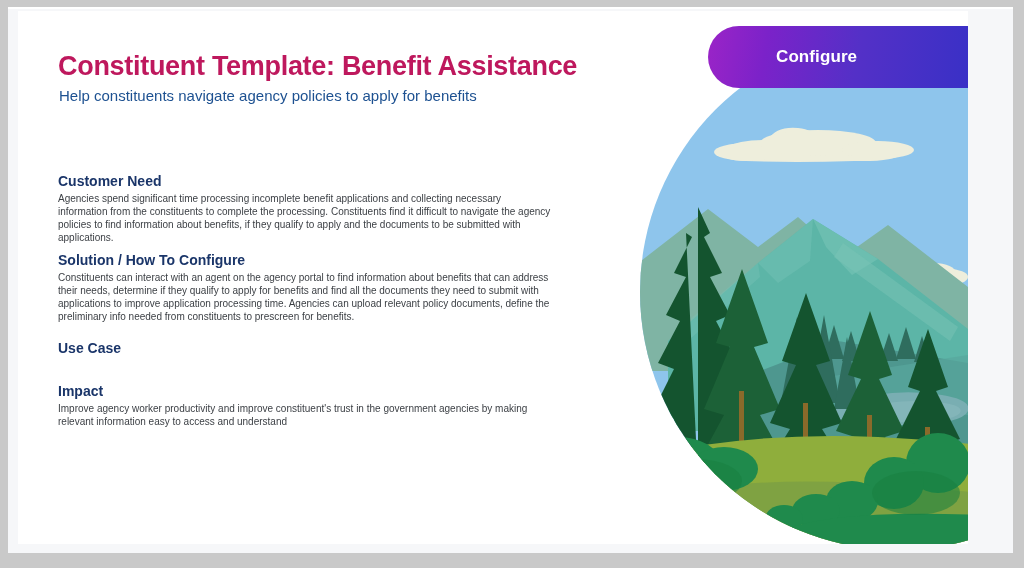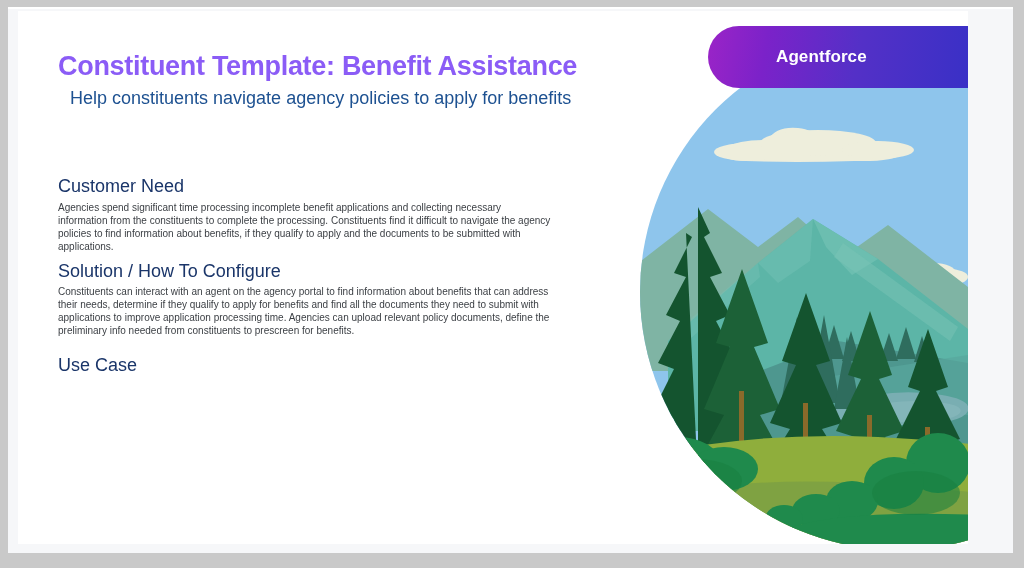--- a/index.html
+++ b/index.html
@@ -39,39 +39,39 @@
 
   
   #text-column {
     position: absolute;
     left: 40px; top: 40px;
     width: 500px;
   }
   #slide-title {
     font-size: 27px;
     font-weight: bold;
-    color: #8b5cf6;
+    color: #be185d;
     letter-spacing: -0.3px;
     margin: 0;
     line-height: 1.18;
     white-space: nowrap;
   }
   #slide-subtitle {
-    font-size: 18px;
+    font-size: 15px;
     font-weight: normal;
     color: #1d5191;
-    margin: 4px 0 0 12px;
+    margin: 4px 0 0 1px;
     line-height: 1.25;
     white-space: nowrap;
   }
 
   .section { margin-top: 22px; }
   .section-heading {
-    font-size: 18px;
-    font-weight: normal;
+    font-size: 14px;
+    font-weight: bold;
     color: #1a3569;
     margin: 0 0 2px 0;
     line-height: 1.3;
   }
   .section-body {
     font-size: 10px;
     color: #3b3f44;
     margin: 0;
     line-height: 1.32;
     width: 494px;
@@ -231,21 +231,21 @@
             </g>
             <g fill="#17803f" opacity="0.55">
               <ellipse cx="58" cy="470" rx="46" ry="22"></ellipse>
               <ellipse cx="278" cy="482" rx="44" ry="22"></ellipse>
             </g>
           </g>
         </svg>
       </div>
 
       <div id="agentforce-badge">
-        <span id="agentforce-label">Agentforce</span>
+        <span id="agentforce-label">Configure</span>
       </div>
 
       <div id="text-column">
 
         <h1 id="slide-title">Constituent Template: Benefit Assistance</h1>
 
         <h2 id="slide-subtitle">Help constituents navigate agency policies to apply for benefits</h2>
 
         <div class="section" id="section-customer-need">
           <div class="section-heading">Customer Need</div>
@@ -254,17 +254,21 @@
 
         <div class="section" id="section-solution">
           <div class="section-heading">Solution / How To Configure</div>
           <p class="section-body">Constituents can interact with an agent on the agency portal to find information about benefits that can address their needs, determine if they qualify to apply for benefits and find all the documents they need to submit with applications to improve application processing time. Agencies can upload relevant policy documents, define the preliminary info needed from constituents to prescreen for benefits.</p>
         </div>
 
         <div class="section" id="section-use-case">
           <div class="section-heading">Use Case</div>
         </div>
 
+        <div class="section" id="section-impact">
+          <div class="section-heading">Impact</div>
+          <p class="section-body">Improve agency worker productivity and improve constituent's trust in the government agencies by making relevant information easy to access and understand</p>
+        </div>
 
       </div>
     </div>
   </div>
 </div>
 
 </body></html>

